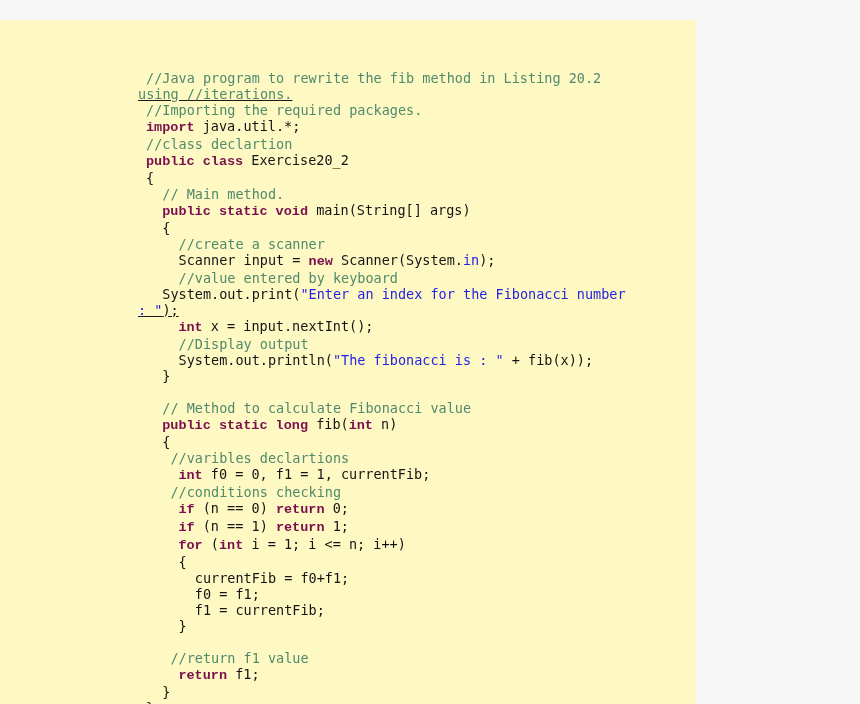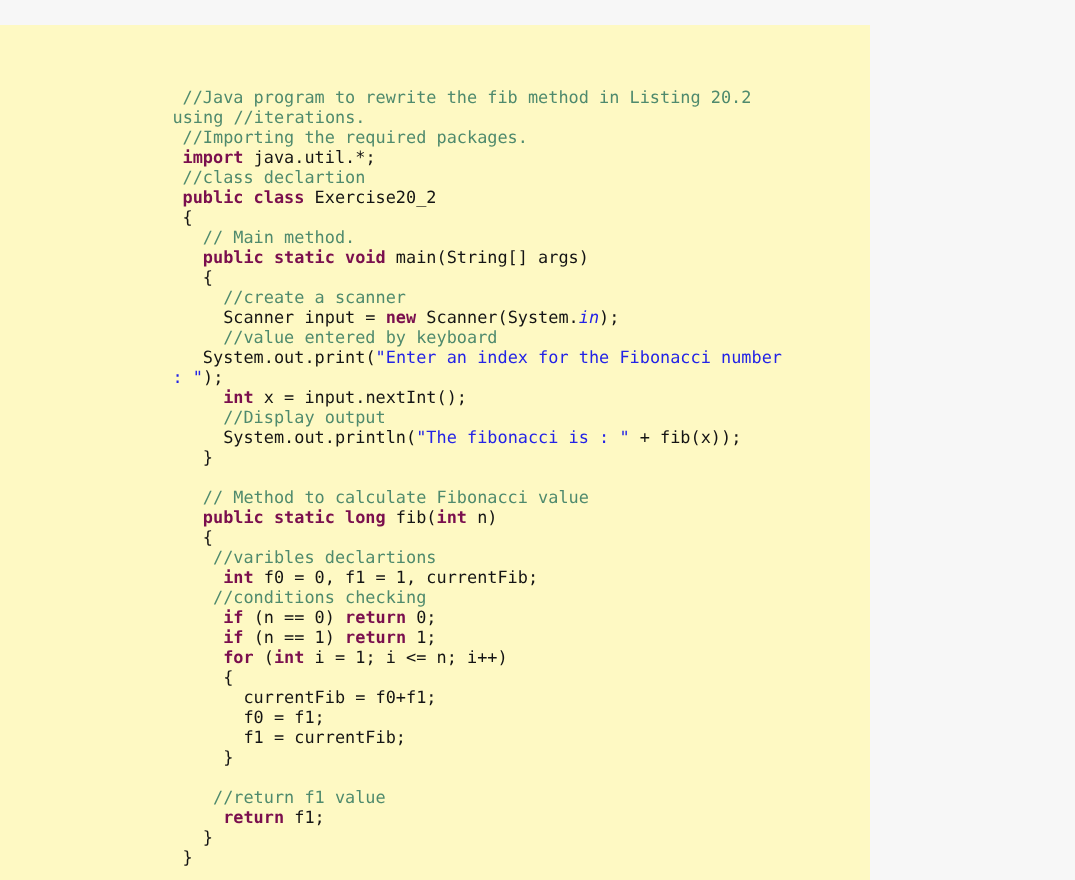--- a/index.html
+++ b/index.html
@@ -32,29 +32,30 @@
     color: #1a1a1a;
     white-space: pre;
     letter-spacing: 0px;
   }
   .code-line {
     white-space: pre;
     min-height: 16px;
   }
   .code-line.wrap-start {
     margin-left: -8px;
+    text-decoration: underline;
   }
   .tok {
     white-space: pre;
   }
   .t-plain   { color: #141414; }
   .t-comment { color: #4f8a6d; }
-  .t-keyword { color: #7a0f4e; font-weight: bold; }
+  .t-keyword { color: #7a0f4e; font-weight: bold; font-family: Liberation Mono, monospace; }
   .t-string  { color: #2323e6; }
-  .t-field   { color: #2323e6; font-style: italic; }
+  .t-field   { color: #2323e6; }
   .t-method  { color: #141414; }
 </style>
 </head>
 <body>
 
 <div id="code-page">
   <pre id="code-block"><div class="code-line"><span class="tok t-comment">//Java program to rewrite the fib method in Listing 20.2</span></div><div class="code-line wrap-start"><span class="tok t-comment">using //iterations.</span></div><div class="code-line"><span class="tok t-comment">//Importing the required packages.</span></div><div class="code-line"><span class="tok t-keyword">import</span><span class="tok t-plain"> java.util.*;</span></div><div class="code-line"><span class="tok t-comment">//class declartion</span></div><div class="code-line"><span class="tok t-keyword">public class</span><span class="tok t-plain"> Exercise20_2</span></div><div class="code-line"><span class="tok t-plain">{</span></div><div class="code-line"><span class="tok t-comment">  // Main method.</span></div><div class="code-line"><span class="tok t-keyword">  public static void</span><span class="tok t-plain"> main(String[] args)</span></div><div class="code-line"><span class="tok t-plain">  {</span></div><div class="code-line"><span class="tok t-comment">    //create a scanner</span></div><div class="code-line"><span class="tok t-plain">    Scanner input = </span><span class="tok t-keyword">new</span><span class="tok t-plain"> Scanner(System.</span><span class="tok t-field">in</span><span class="tok t-plain">);</span></div><div class="code-line"><span class="tok t-comment">    //value entered by keyboard</span></div><div class="code-line"><span class="tok t-plain">  System.</span><span class="tok t-method">out</span><span class="tok t-plain">.print(</span><span class="tok t-string">"Enter an index for the Fibonacci number</span></div><div class="code-line wrap-start"><span class="tok t-string">: "</span><span class="tok t-plain">);</span></div><div class="code-line"><span class="tok t-keyword">    int</span><span class="tok t-plain"> x = input.nextInt();</span></div><div class="code-line"><span class="tok t-comment">    //Display output</span></div><div class="code-line"><span class="tok t-plain">    System.</span><span class="tok t-method">out</span><span class="tok t-plain">.println(</span><span class="tok t-string">"The fibonacci is : "</span><span class="tok t-plain"> + </span><span class="tok t-method">fib</span><span class="tok t-plain">(x));</span></div><div class="code-line"><span class="tok t-plain">  }</span></div><div class="code-line">&nbsp;</div><div class="code-line"><span class="tok t-comment">  // Method to calculate Fibonacci value</span></div><div class="code-line"><span class="tok t-keyword">  public static long</span><span class="tok t-plain"> fib(</span><span class="tok t-keyword">int</span><span class="tok t-plain"> n)</span></div><div class="code-line"><span class="tok t-plain">  {</span></div><div class="code-line"><span class="tok t-comment">   //varibles declartions</span></div><div class="code-line"><span class="tok t-keyword">    int</span><span class="tok t-plain"> f0 = 0, f1 = 1, currentFib;</span></div><div class="code-line"><span class="tok t-comment">   //conditions checking</span></div><div class="code-line"><span class="tok t-keyword">    if</span><span class="tok t-plain"> (n == 0) </span><span class="tok t-keyword">return</span><span class="tok t-plain"> 0;</span></div><div class="code-line"><span class="tok t-keyword">    if</span><span class="tok t-plain"> (n == 1) </span><span class="tok t-keyword">return</span><span class="tok t-plain"> 1;</span></div><div class="code-line"><span class="tok t-keyword">    for</span><span class="tok t-plain"> (</span><span class="tok t-keyword">int</span><span class="tok t-plain"> i = 1; i &lt;= n; i++)</span></div><div class="code-line"><span class="tok t-plain">    {</span></div><div class="code-line"><span class="tok t-plain">      currentFib = f0+f1;</span></div><div class="code-line"><span class="tok t-plain">      f0 = f1;</span></div><div class="code-line"><span class="tok t-plain">      f1 = currentFib;</span></div><div class="code-line"><span class="tok t-plain">    }</span></div><div class="code-line">&nbsp;</div><div class="code-line"><span class="tok t-comment">   //return f1 value</span></div><div class="code-line"><span class="tok t-keyword">    return</span><span class="tok t-plain"> f1;</span></div><div class="code-line"><span class="tok t-plain">  }</span></div><div class="code-line"><span class="tok t-plain">}</span></div></pre>
 </div>
 
 </body></html>

